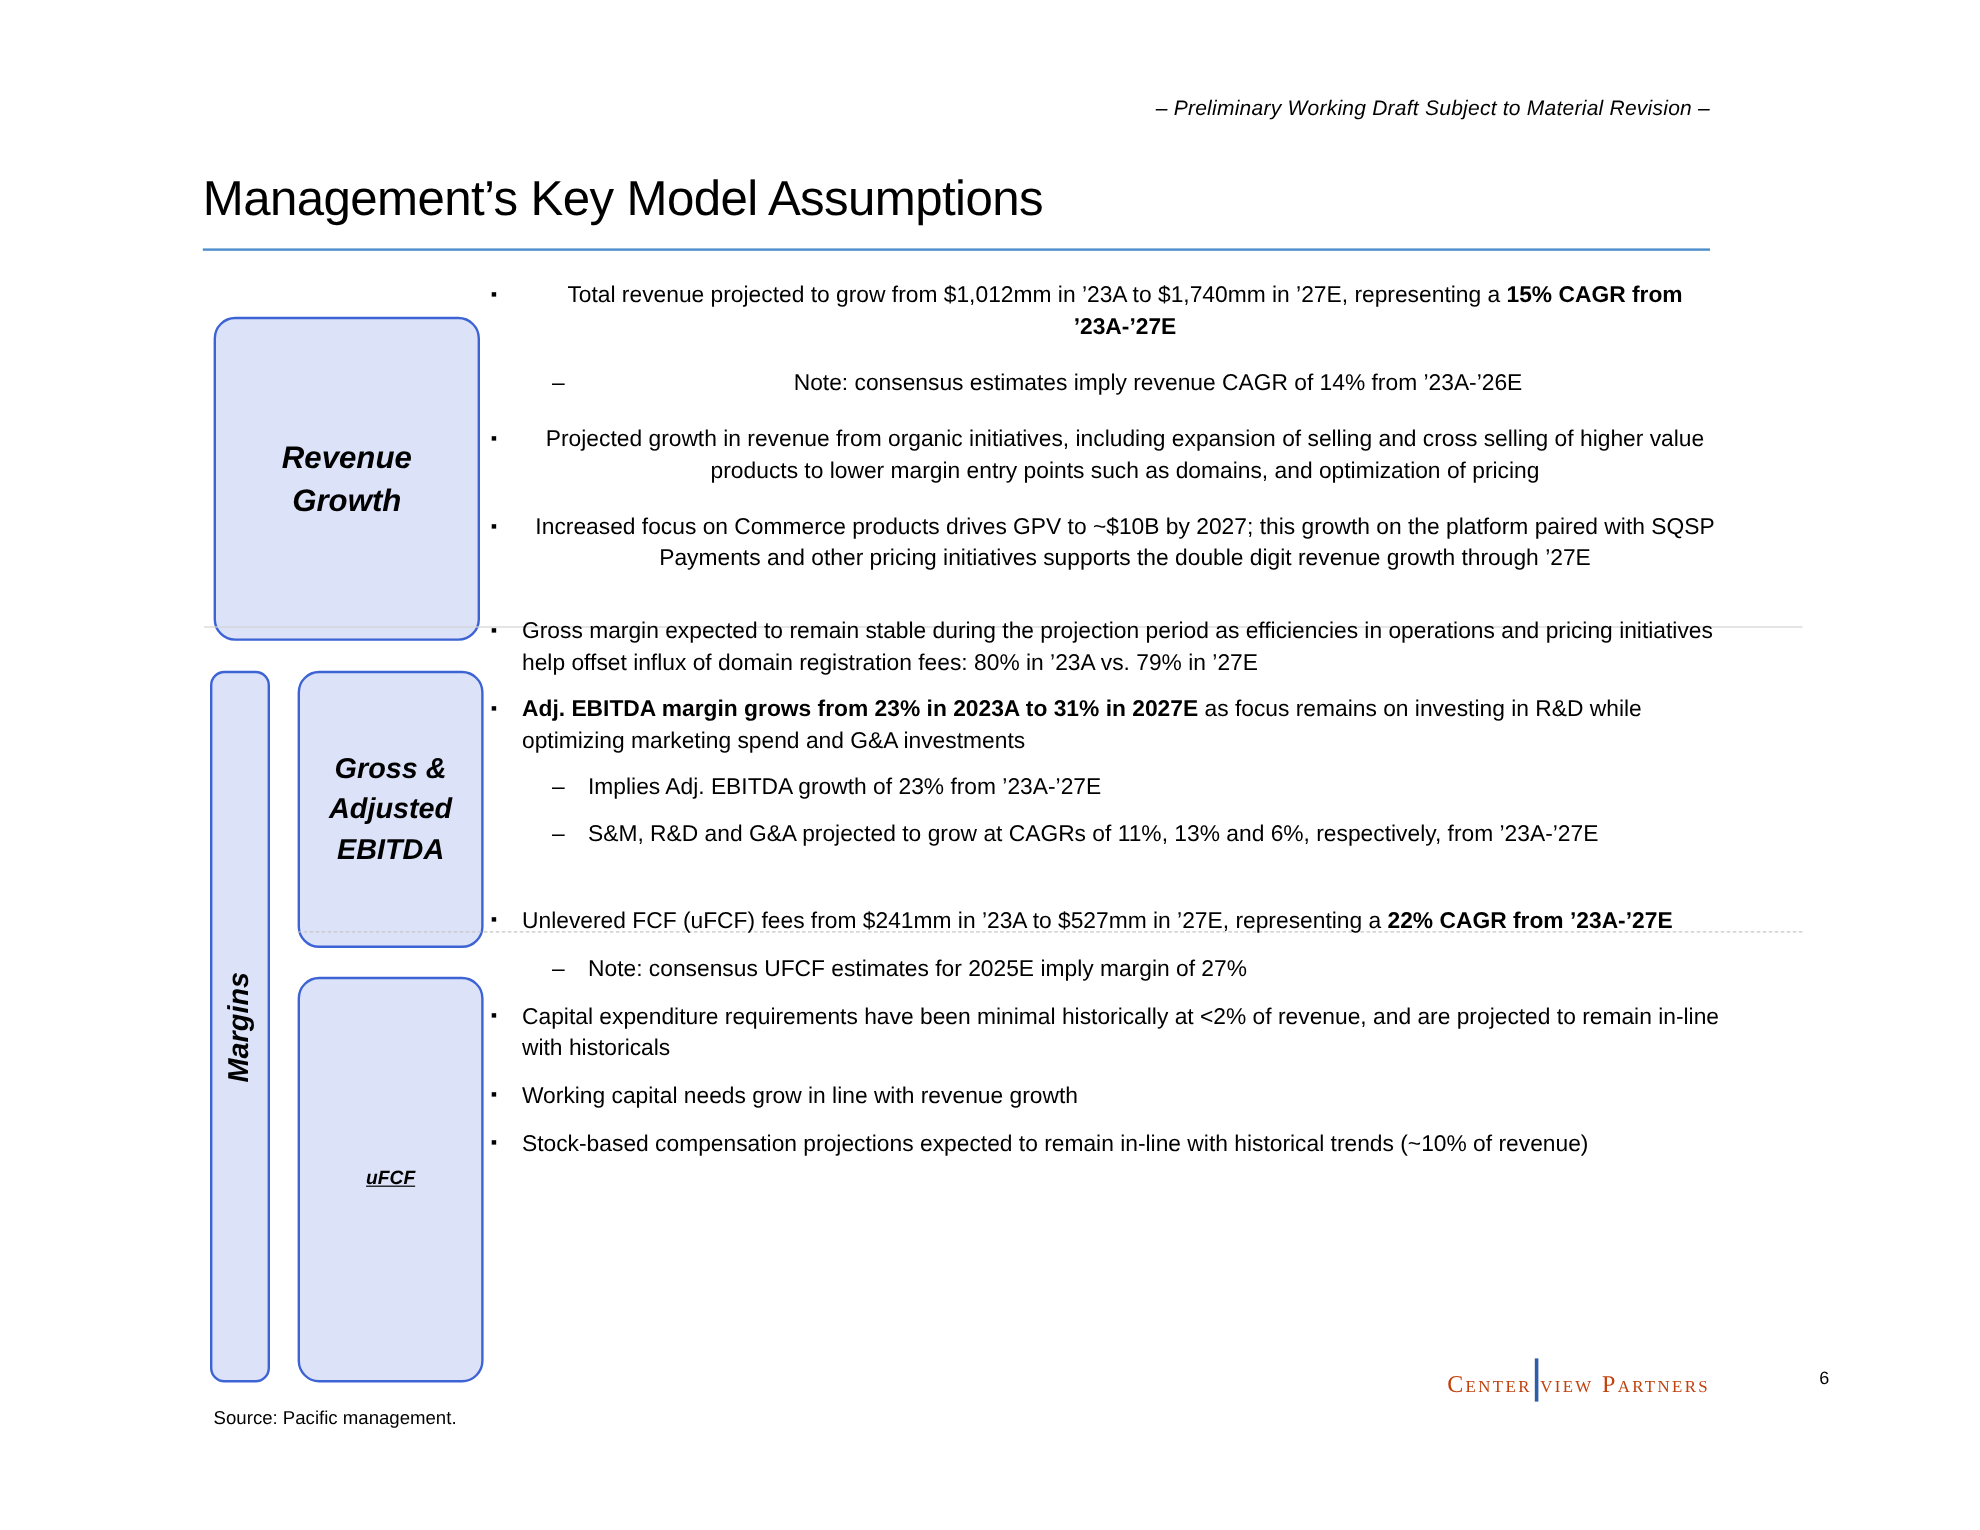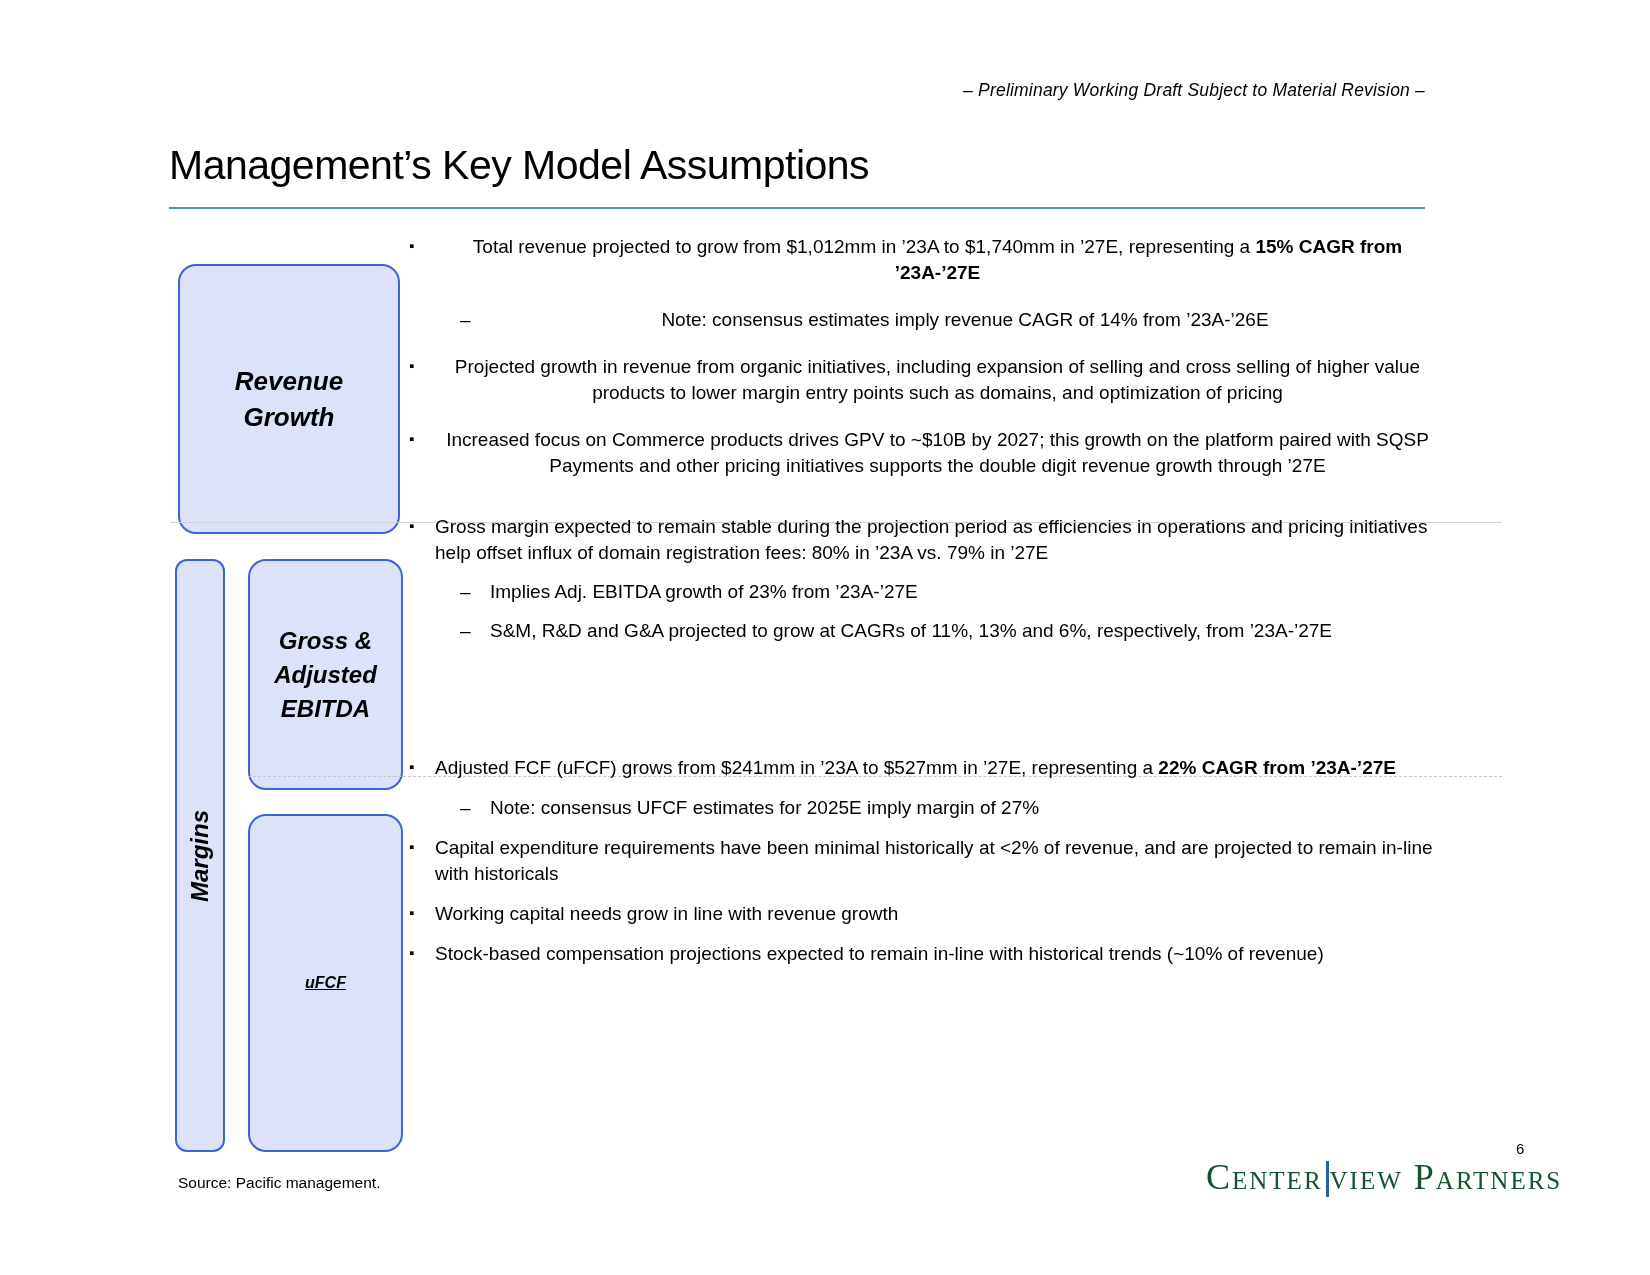--- a/index.html
+++ b/index.html
@@ -45,23 +45,23 @@
   .bullets-3{left:408px;top:755px;width:1045px;}
   .bullets-3 li{margin-bottom:14px;}
   .li-bullet{position:relative;padding-left:27px;}
   .li-bullet::before{content:"▪";position:absolute;left:1px;top:-1px;font-size:15px;}
   .li-dash{position:relative;padding-left:30px;margin-left:52px;}
   .li-dash::before{content:"–";position:absolute;left:0;top:0;}
   .b{font-weight:bold;}
   
   .source{position:absolute;left:178px;top:1174px;font-size:15.5px;}
   .logo{
-    position:absolute;left:1206px;top:1156px;
+    position:absolute;left:1206px;top:1132px;
     font-family:"Liberation Serif",serif;font-variant:small-caps;
-    font-size:36px;color:#14532d;letter-spacing:2px;white-space:nowrap;
+    font-size:20px;color:#c2410c;letter-spacing:2px;white-space:nowrap;
   }
   .logo-bar{display:inline-block;width:3px;height:36px;background:#2f5ea8;margin:0 1px 0 3px;vertical-align:-8px;}
   .page-number{position:absolute;left:1516px;top:1140px;font-size:15px;}
 </style>
 </head>
 <body>
 
 <div>
 
   <div class="draft-notice">– Preliminary Working Draft Subject to Material Revision –</div>
@@ -83,31 +83,32 @@
 
   <div class="box strip">
     <span class="vert">Margins</span>
   </div>
 
   <div class="box box-gross">
     <span class="lbl">Gross &amp; Adjusted EBITDA</span>
   </div>
   <ul class="bullets bullets-2">
       <li class="li-bullet"><span>Gross margin expected to remain stable during the projection period as efficiencies in operations and pricing initiatives help offset influx of domain registration fees: 80% in ’23A vs. 79% in ’27E</span></li>
+      <li class="li-bullet"><span class="b">Adj. EBITDA margin grows from 23% in 2023A to 31% in 2027E</span><span> as focus remains on investing in R&amp;D while optimizing marketing spend and G&amp;A investments</span></li>
       <li class="li-dash"><span>Implies Adj. EBITDA growth of 23% from ’23A-’27E</span></li>
       <li class="li-dash"><span>S&amp;M, R&amp;D and G&amp;A projected to grow at CAGRs of 11%, 13% and 6%, respectively, from ’23A-’27E</span></li>
     </ul>
 
   <div class="rule-dashed"></div>
 
   <div class="box box-ufcf">
     <span class="lbl">uFCF</span>
   </div>
   <ul class="bullets bullets-3">
-      <li class="li-bullet"><span>Adjusted FCF (uFCF) grows from $241mm in ’23A to $527mm in ’27E, representing a </span><span class="b">22% CAGR from ’23A-’27E</span></li>
+      <li class="li-bullet"><span>Unlevered FCF (uFCF) fees from $241mm in ’23A to $527mm in ’27E, representing a </span><span class="b">22% CAGR from ’23A-’27E</span></li>
       <li class="li-dash"><span>Note: consensus UFCF estimates for 2025E imply margin of 27%</span></li>
       <li class="li-bullet"><span>Capital expenditure requirements have been minimal historically at &lt;2% of revenue, and are projected to remain in-line with historicals</span></li>
       <li class="li-bullet"><span>Working capital needs grow in line with revenue growth</span></li>
       <li class="li-bullet"><span>Stock-based compensation projections expected to remain in-line with historical trends (~10% of revenue)</span></li>
     </ul>
 
   <div class="source">Source: Pacific management.</div>
   <div class="logo"><span>Center</span><span class="logo-bar"></span><span>view Partners</span></div>
   <div class="page-number">6</div>
 

